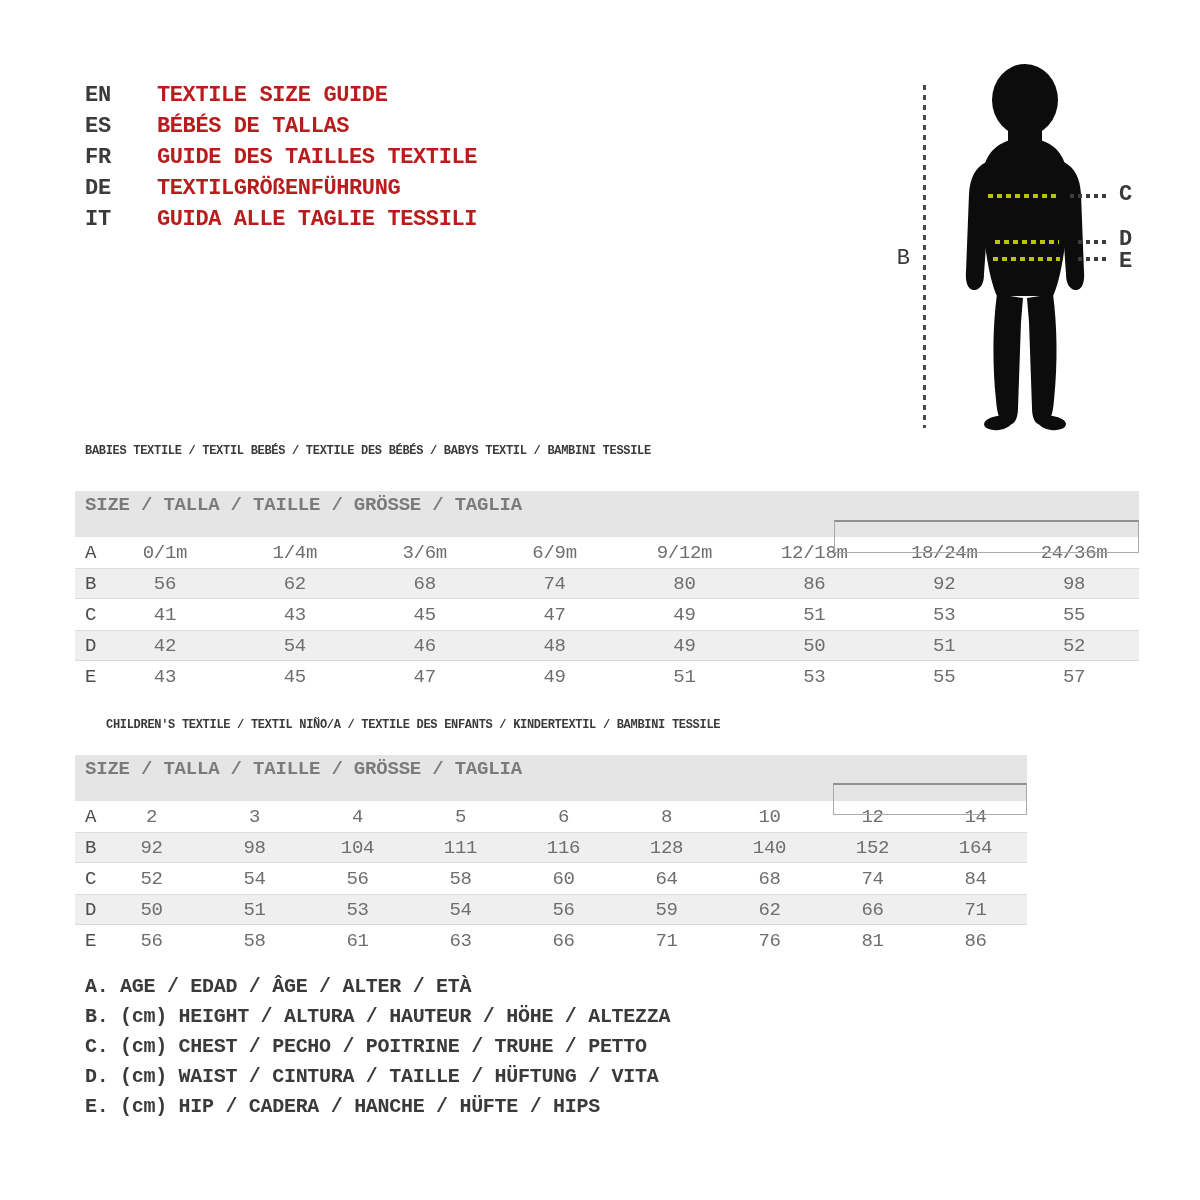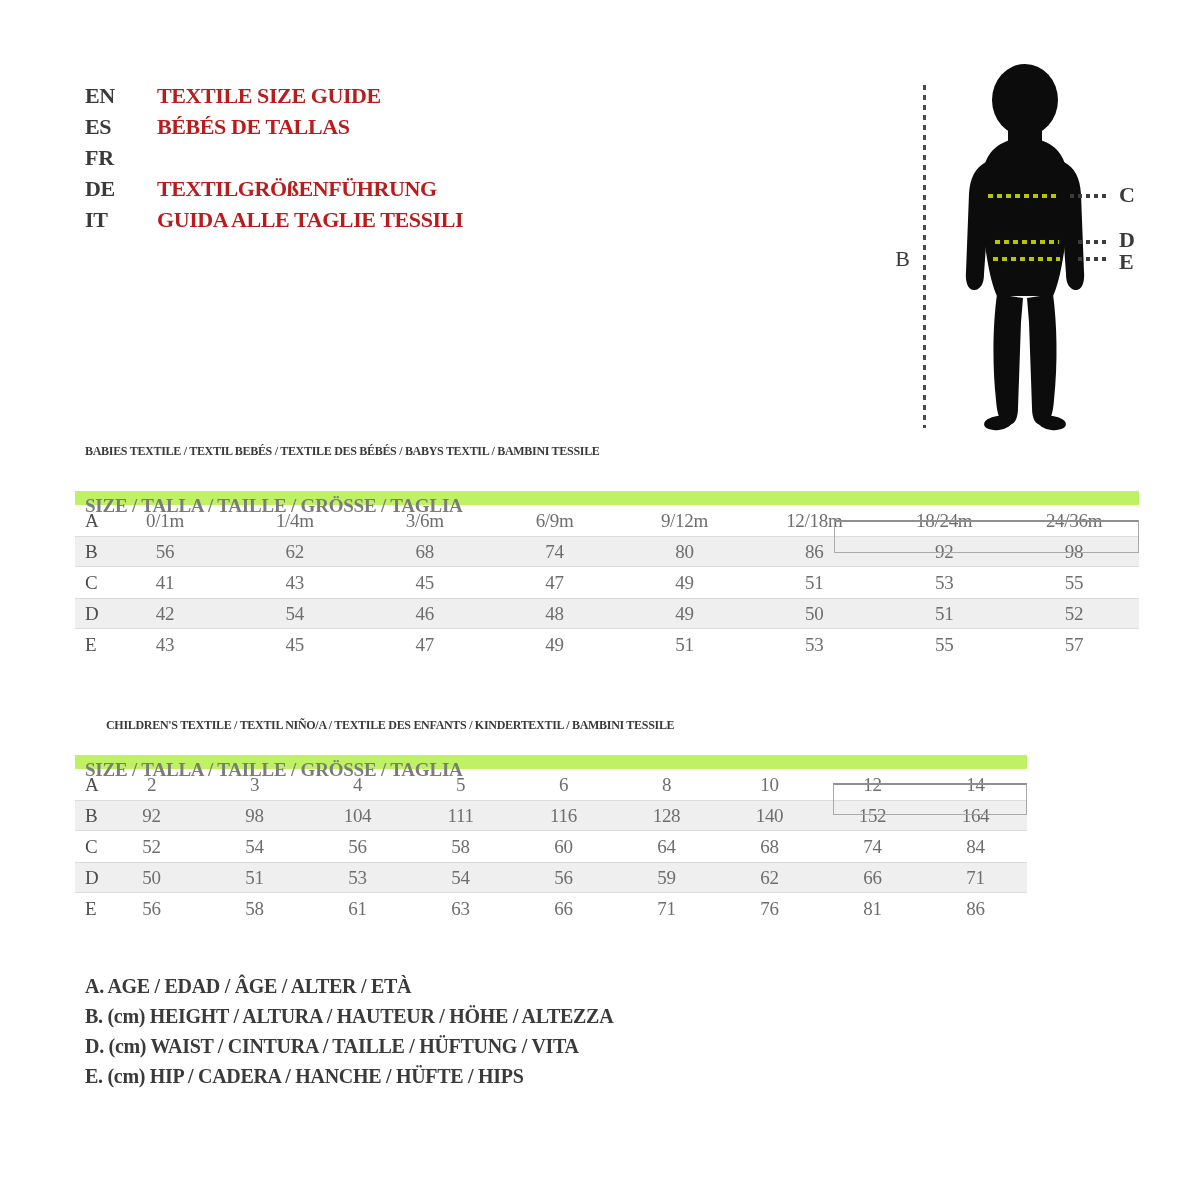--- a/index.html
+++ b/index.html
@@ -1,19 +1,19 @@
 <!DOCTYPE html>
 <html style="--accent: #b9c400;"><head>
 <meta charset="utf-8">
 <style>
   * { margin:0; padding:0; box-sizing:border-box; }
   html,body { background:#ffffff; }
   .page {
     position:relative; width:1200px; height:1200px; background:#fff;
-    font-family:Liberation Serif, serif; overflow:hidden;
+    font-family:Liberation Mono, monospace; overflow:hidden;
   }
 
   
   .languages { position:absolute; left:85px; top:80px; }
   .lang-row { display:flex; height:31px; align-items:center; }
   .lang-code { width:72px; font-size:22px; font-weight:bold; color:#3a3a3a; letter-spacing:-0.3px; }
   .lang-title { font-size:22px; font-weight:bold; color:#b91c1c; letter-spacing:-0.4px; white-space:nowrap; }
 
   
   .child-svg { position:absolute; left:950px; top:62px; }
@@ -44,21 +44,21 @@
     color:#3a3a3a; letter-spacing:-0.3px; white-space:nowrap;
   }
   .h-babies { top:444px; }
   .h-children { top:718px;margin-left:21px; }
 
   
   .size-table { position:absolute; left:75px; }
   .t1 { top:491px; width:1064px; }
   .t2 { top:755px; width:952px; }
   .thead {
-    height:14px; line-height:29px; background:#bef264; color:#7b7b7b;
+    height:46px; line-height:29px; background:#e5e5e5; color:#7b7b7b;
     font-size:19px; font-weight:bold; padding-left:10px; letter-spacing:-0.2px;
   }
   .trow { display:flex; height:31px; align-items:center; font-size:19px; color:#6e6e6e; }
   .trow.zebra { background:#efefef; border-top:1px solid #dcdcdc; border-bottom:1px solid #dcdcdc; }
   .rlabel { width:25px; padding-left:10px; flex:none; color:#4d4d4d; }
   .cell { flex:1; text-align:center; letter-spacing:-0.3px; }
 
   
   .hl-box {
     position:absolute; background:transparent;
@@ -83,20 +83,21 @@
     <div class="lang-row">
       <span class="lang-code">EN</span>
       <span class="lang-title">TEXTILE SIZE GUIDE</span>
     </div>
     <div class="lang-row">
       <span class="lang-code">ES</span>
       <span class="lang-title">BÉBÉS DE TALLAS</span>
     </div>
     <div class="lang-row">
       <span class="lang-code">FR</span>
+      <span class="lang-title">GUIDE DES TAILLES TEXTILE</span>
     </div>
     <div class="lang-row">
       <span class="lang-code">DE</span>
       <span class="lang-title">TEXTILGRÖßENFÜHRUNG</span>
     </div>
     <div class="lang-row">
       <span class="lang-code">IT</span>
       <span class="lang-title">GUIDA ALLE TAGLIE TESSILI</span>
     </div>
   </section>
@@ -258,17 +259,18 @@
           <span class="cell">81</span>
           <span class="cell">86</span>
         </div>
       </div>
   </div>
   <div class="hl-box hl2"></div>
 
   <div class="legend">
     <div class="legend-line">A. AGE / EDAD / ÂGE / ALTER / ETÀ</div>
     <div class="legend-line">B. (cm) HEIGHT / ALTURA / HAUTEUR / HÖHE / ALTEZZA</div>
+    <div class="legend-line">C. (cm) CHEST / PECHO / POITRINE / TRUHE / PETTO</div>
     <div class="legend-line">D. (cm) WAIST / CINTURA / TAILLE / HÜFTUNG / VITA</div>
     <div class="legend-line">E. (cm) HIP / CADERA / HANCHE / HÜFTE / HIPS</div>
   </div>
 
 </div>
 
 </body></html>

